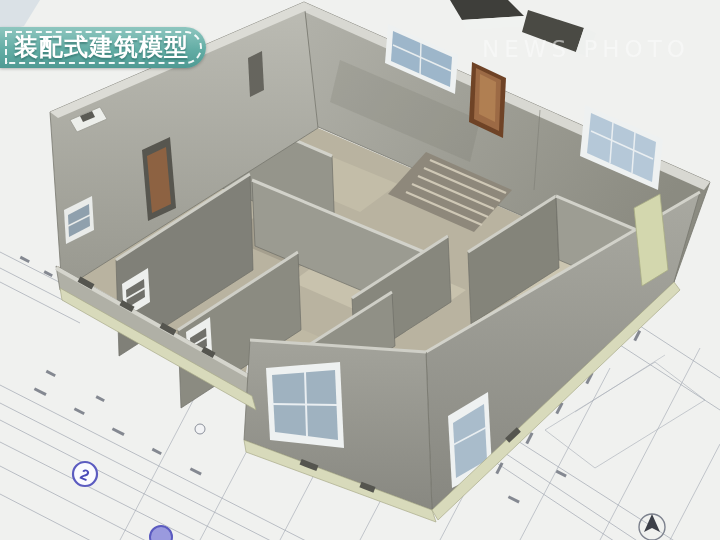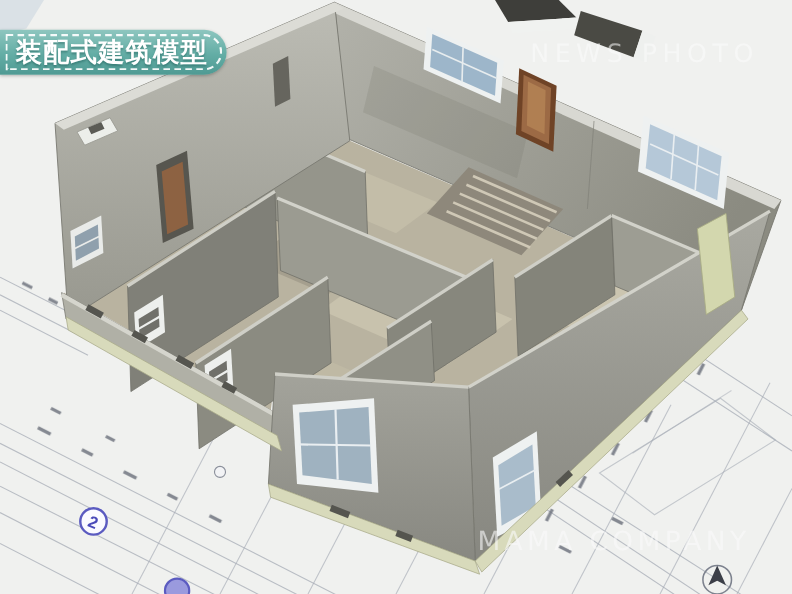--- a/index.html
+++ b/index.html
@@ -276,20 +276,19 @@
     <g ,="">
       <polygon points="450,0 508,0 524,16 462,20" fill="#3e3e3a"></polygon>
       <polygon points="462,20 524,16 528,26 466,30" fill="#f0f2f0"></polygon>
       <polygon points="528,10 584,28 576,52 522,32" fill="#4a4a44"></polygon>
       <polygon points="584,28 596,33 588,57 576,52" fill="#eef0ee"></polygon>
     </g>
   </g>
 </svg>
 
 <div class="wm top">NEWS PHOTO</div>
-<div class="wm bottom">MAMA COMPANY</div>
 
 <div class="badge">
   <div class="dash"></div>
   <div class="label">装配式建筑模型</div>
 </div>
 
 </div>
 
 </body></html>

